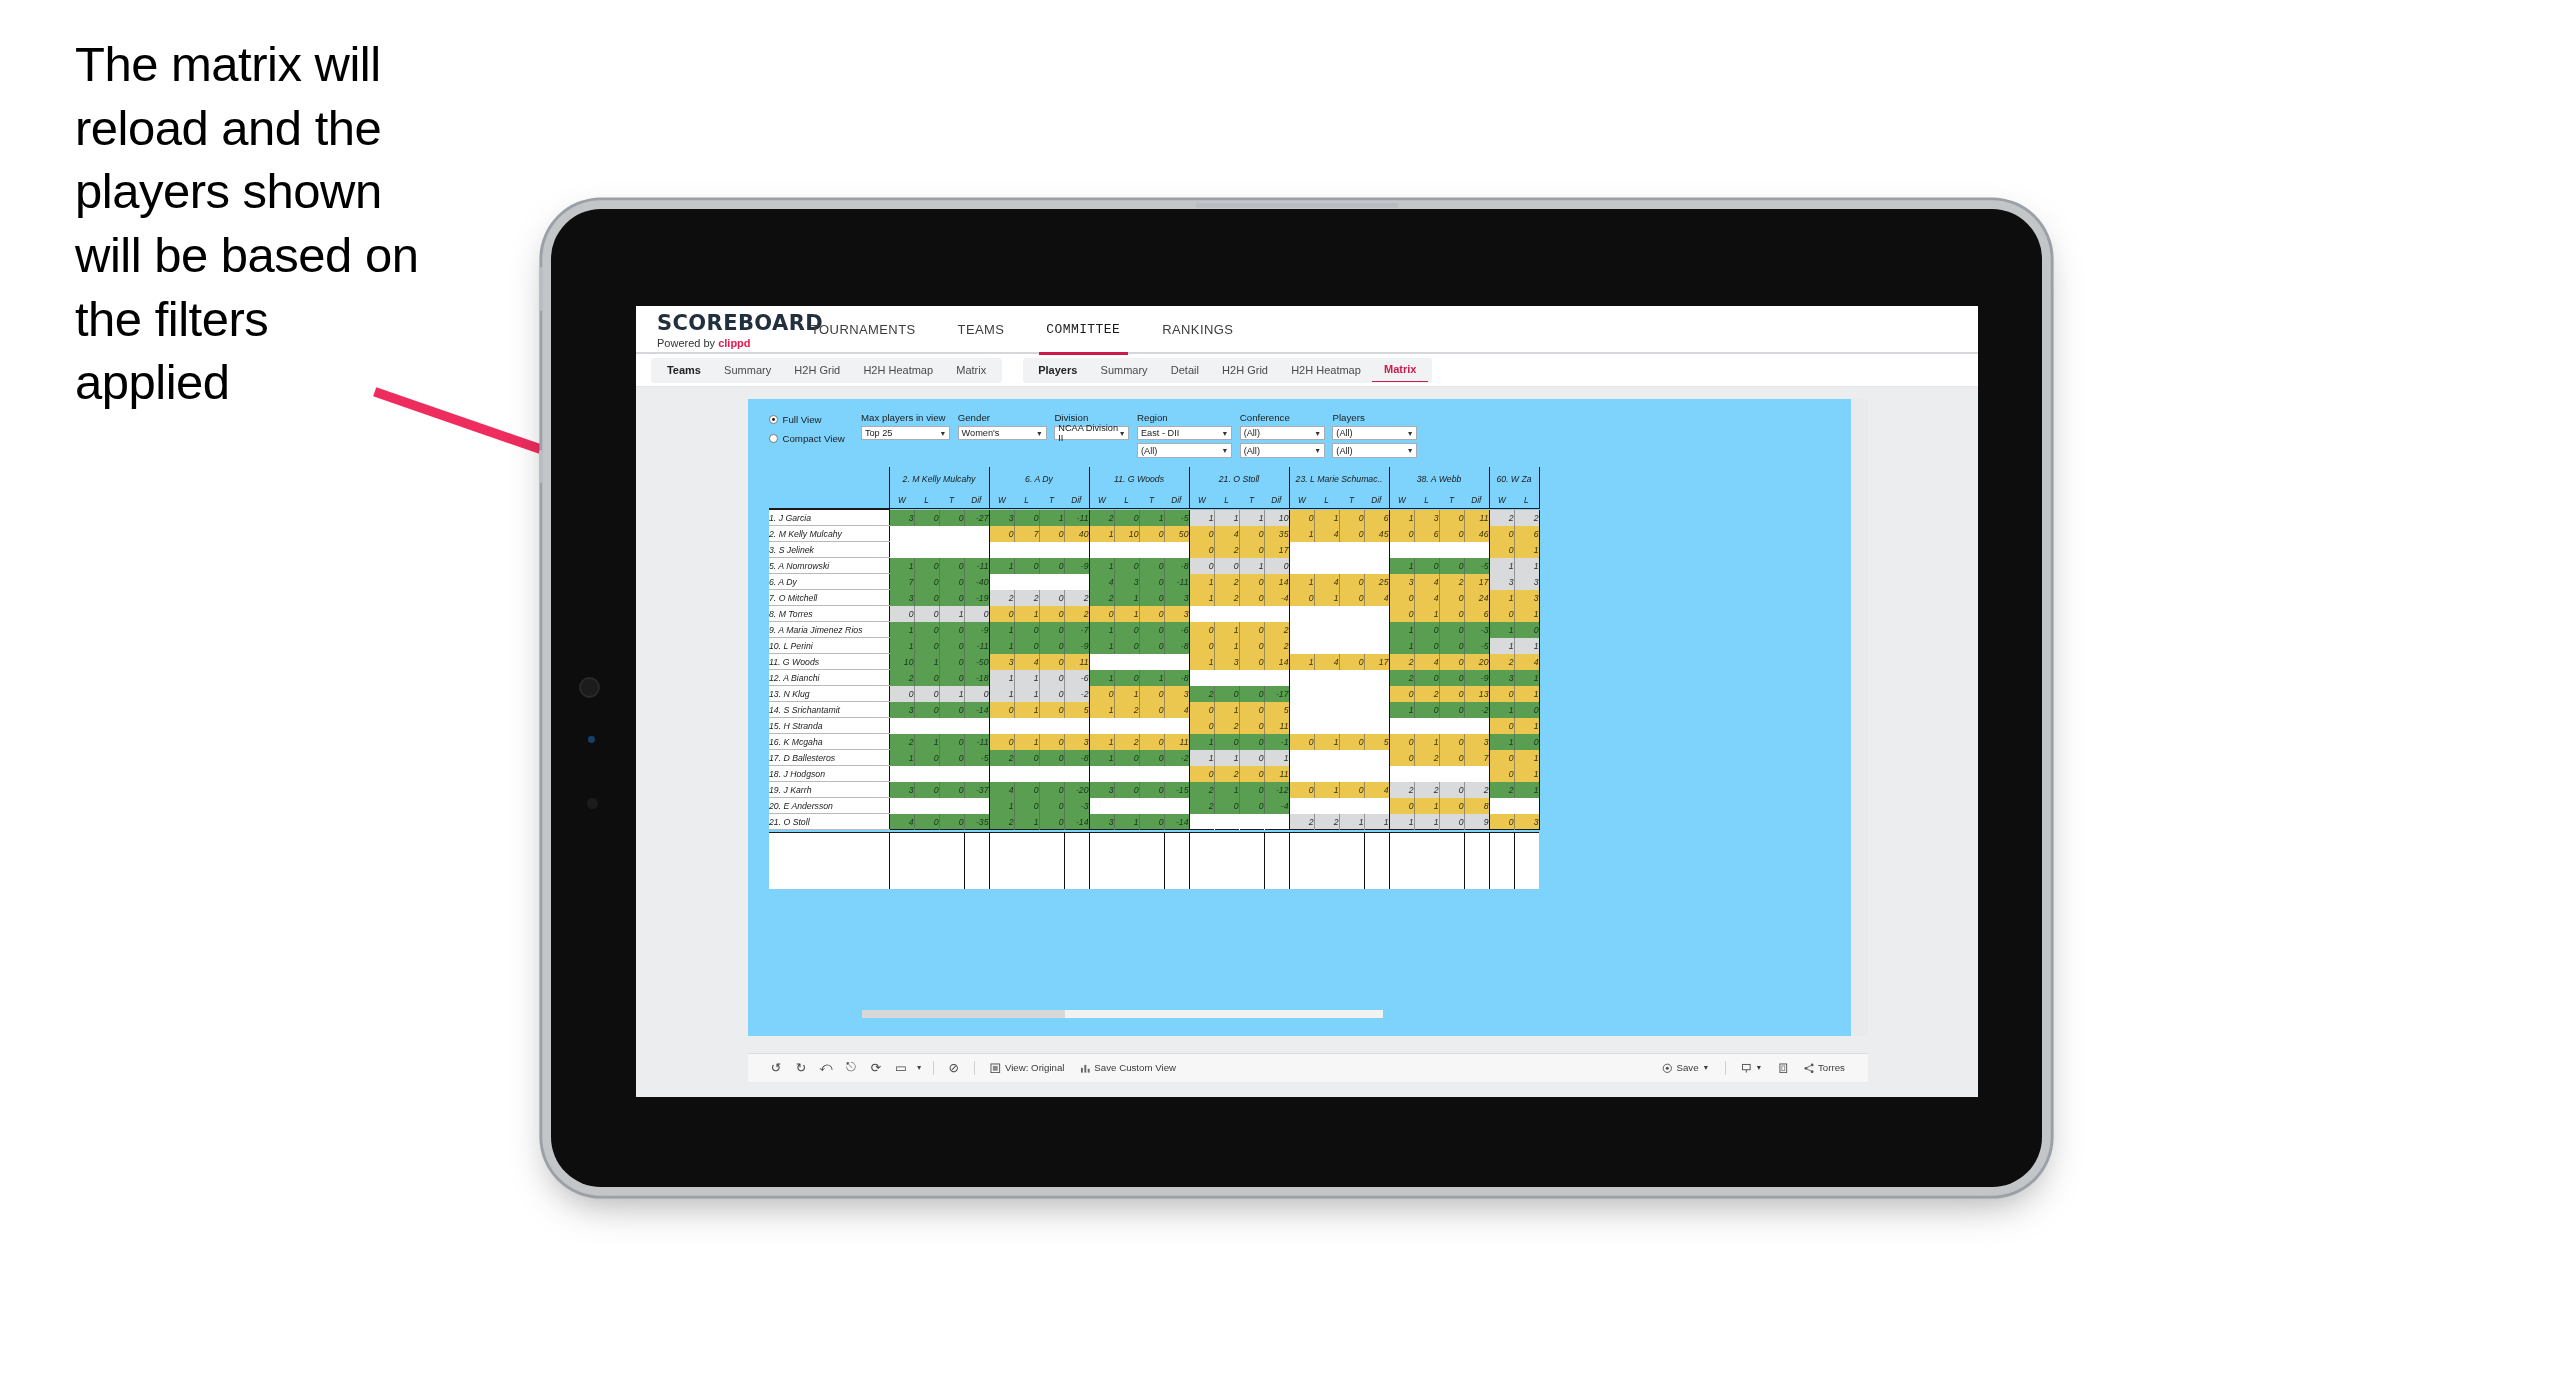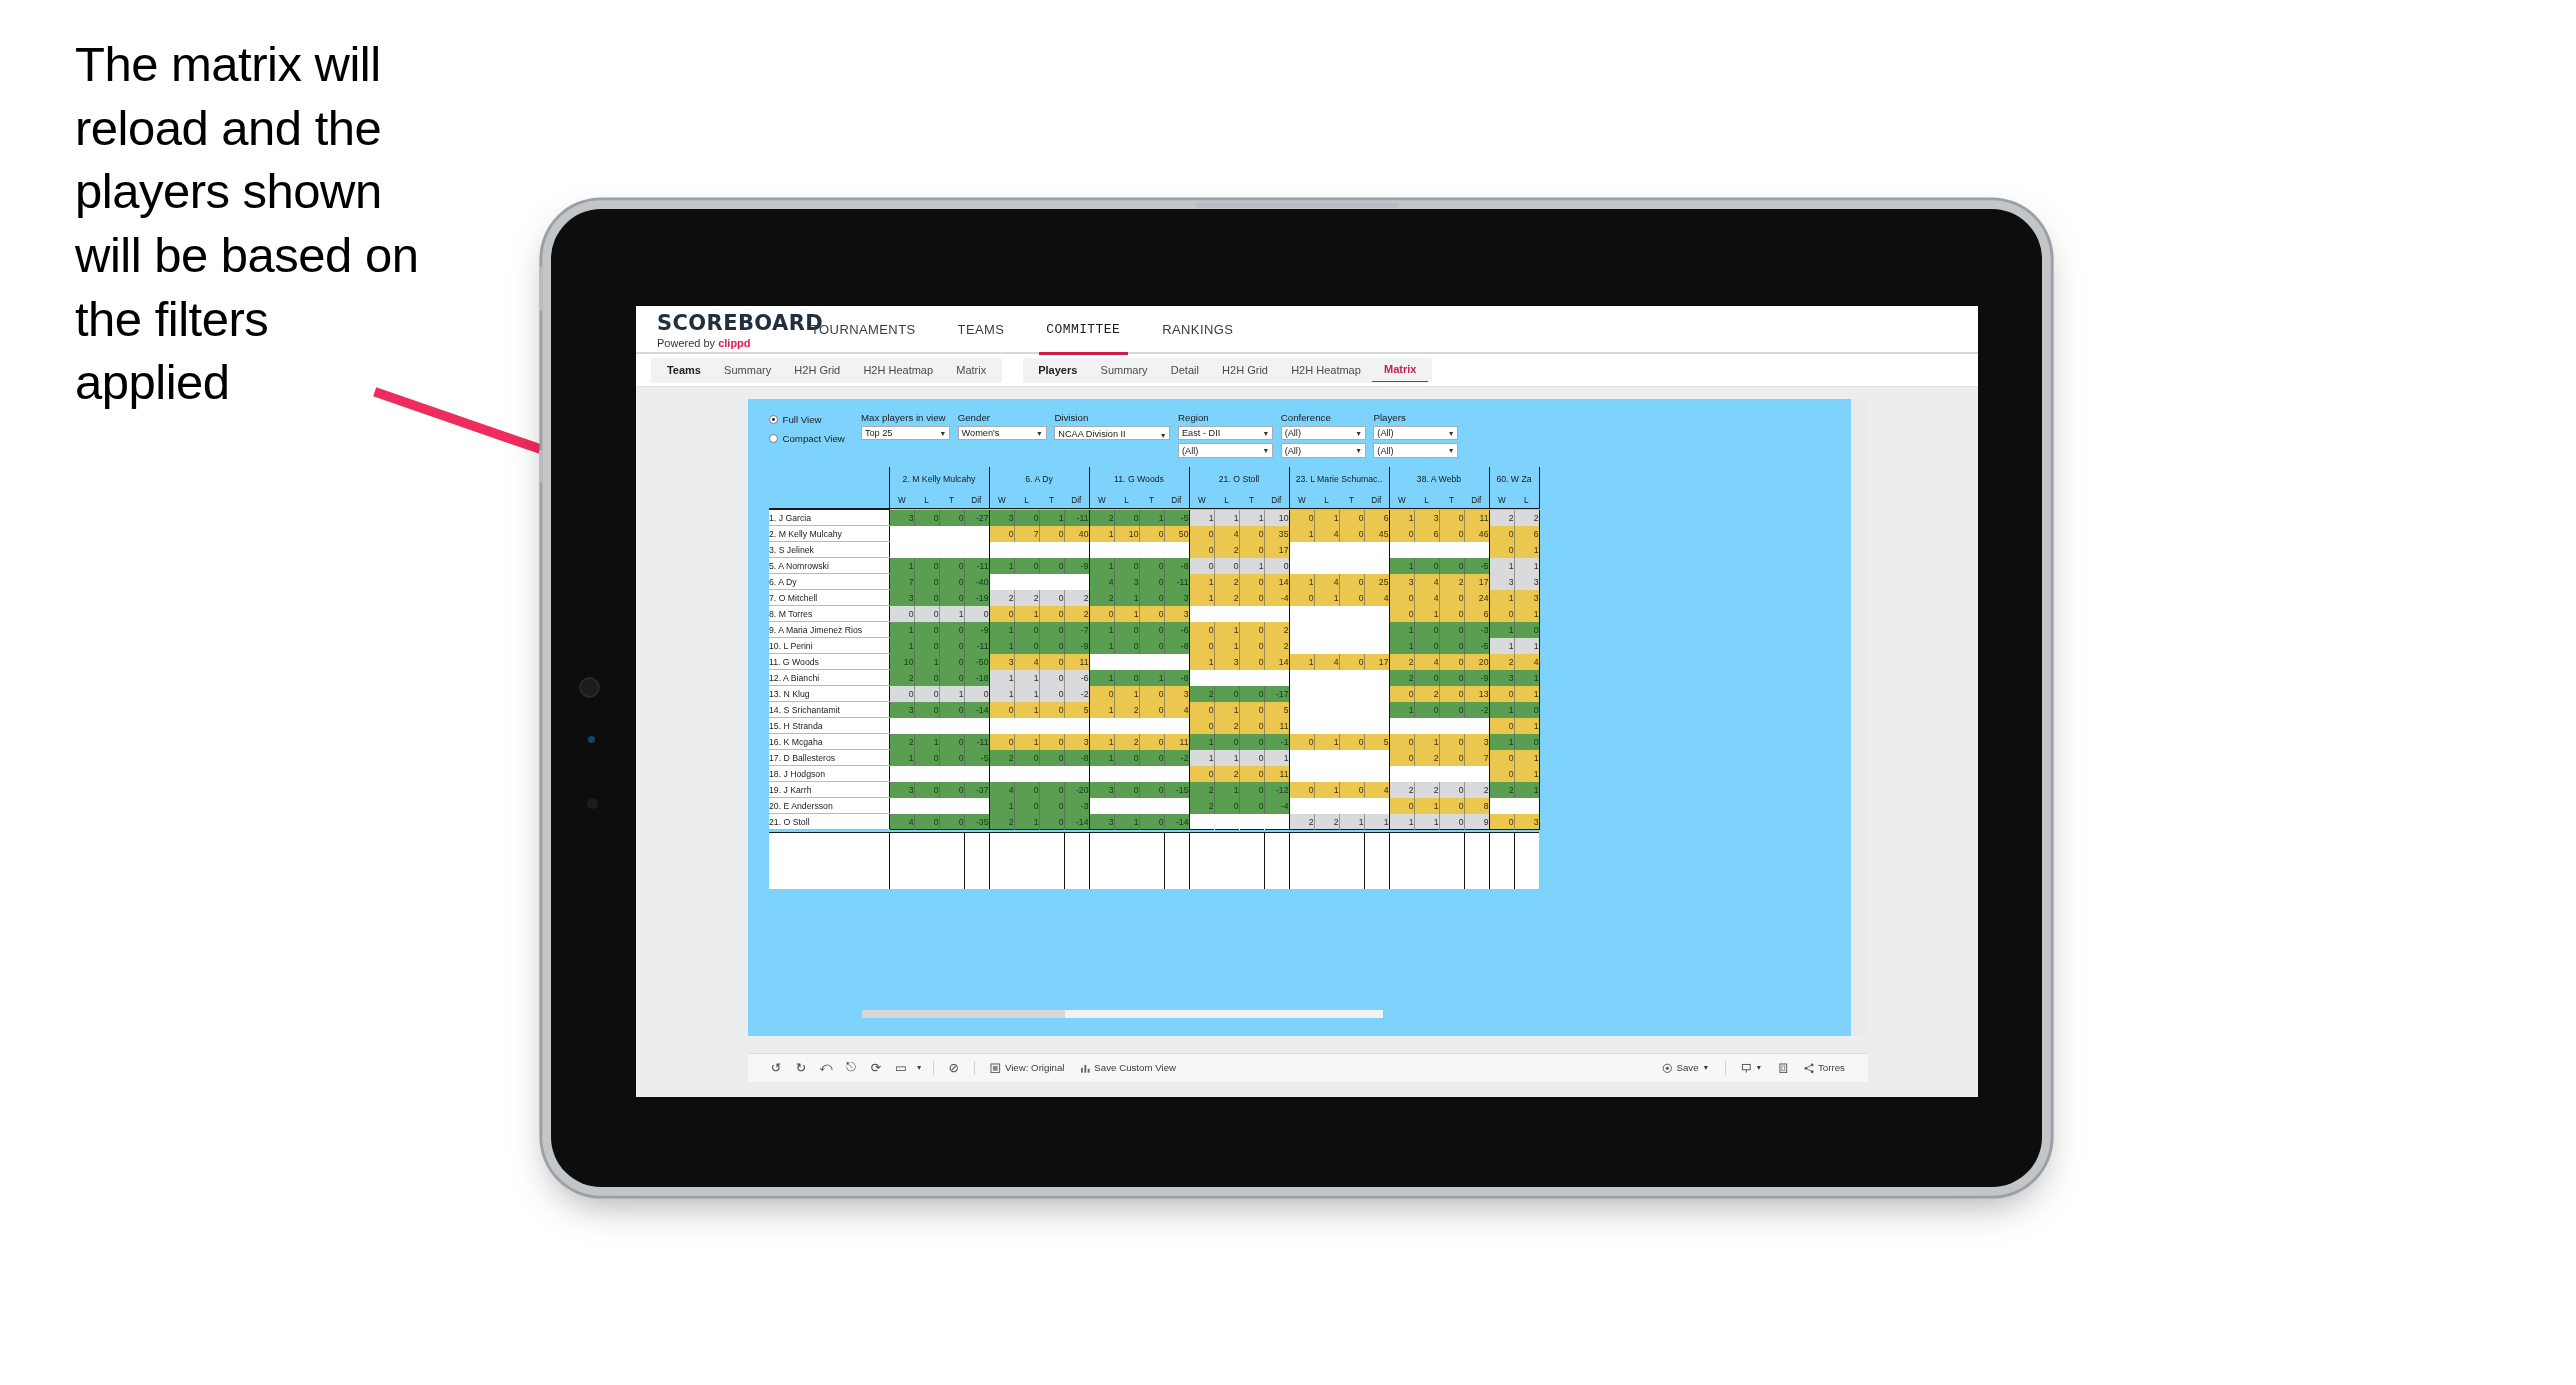--- a/index.html
+++ b/index.html
@@ -89,26 +89,26 @@
   .radio { width:8.7px; height:8.7px; border:1px solid #777; border-radius:50%; display:inline-block; position:relative; background:#fff; }
   .radio.on::after{ content:""; position:absolute; left:1.9px; top:1.9px; width:2.9px; height:2.9px; border-radius:50%; background:#222; }
   .fgroup { margin-right:7.7px; }
   .flabel { font-size:9.7px; color:#1b1b1b; margin-bottom:2.9px; }
   .fselect {
     height:14.5px; border:1px solid #a9acb0; background:#fff; font-size:9.2px; color:#1b1b1b;
     display:flex; align-items:center; padding:0 2.9px; position:relative; cursor:pointer;
     margin-bottom:2.9px;
   }
   .fselect .caret { position:absolute; right:2.9px; font-size:6.8px; color:#333; }
-  .w-top { width:89px; } .w-gen { width:89px; } .w-div { width:116px;align-items:flex-end; }
+  .w-top { width:89px; } .w-gen { width:89px; } .w-div { width:75px; }
   .w-reg { width:95px; } .w-con { width:85px; } .w-ply { width:85px; }
 
   
   .matrix-wrap { padding:5.8px 0 0 21px; }
-  table.matrix { border-collapse:collapse; table-layout:fixed; font-size:8.7px; color:#1b1b1b; }
+  table.matrix { border-collapse:collapse; table-layout:fixed; font-size:8.7px; color:#1b1b1b;font-style:italic; }
   table.matrix td, table.matrix th { padding:0; margin:0; }
   .hdr-name {
     height:19.3px; text-align:center; font-size:8.7px; font-weight:normal;
     border-left:1.4px solid #111; border-right:1.4px solid #111;
     white-space:nowrap; overflow:hidden; vertical-align:middle;
   }
   .hdr-sub {
     height:17.4px; text-align:center; font-size:8.2px; font-weight:normal;
     vertical-align:middle;
   }

